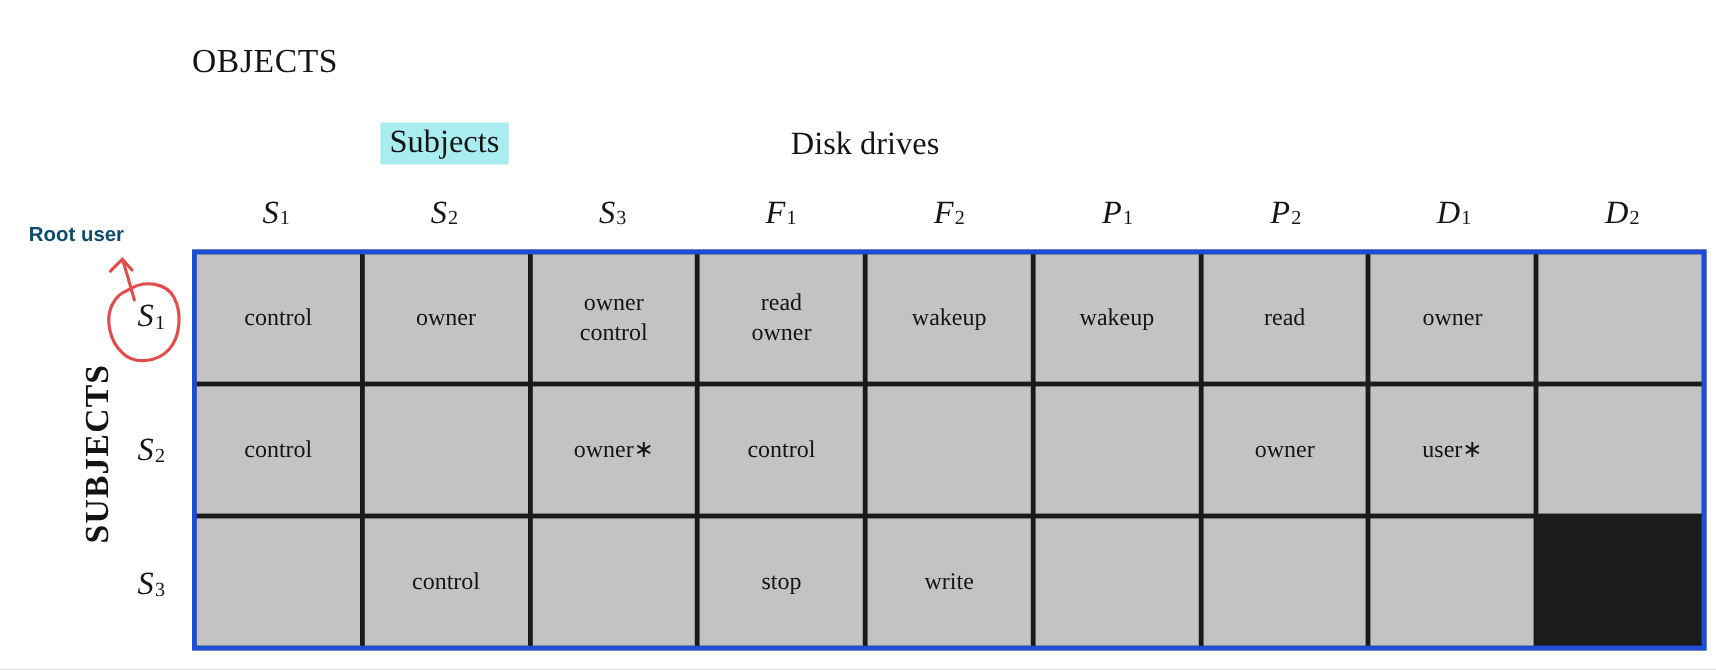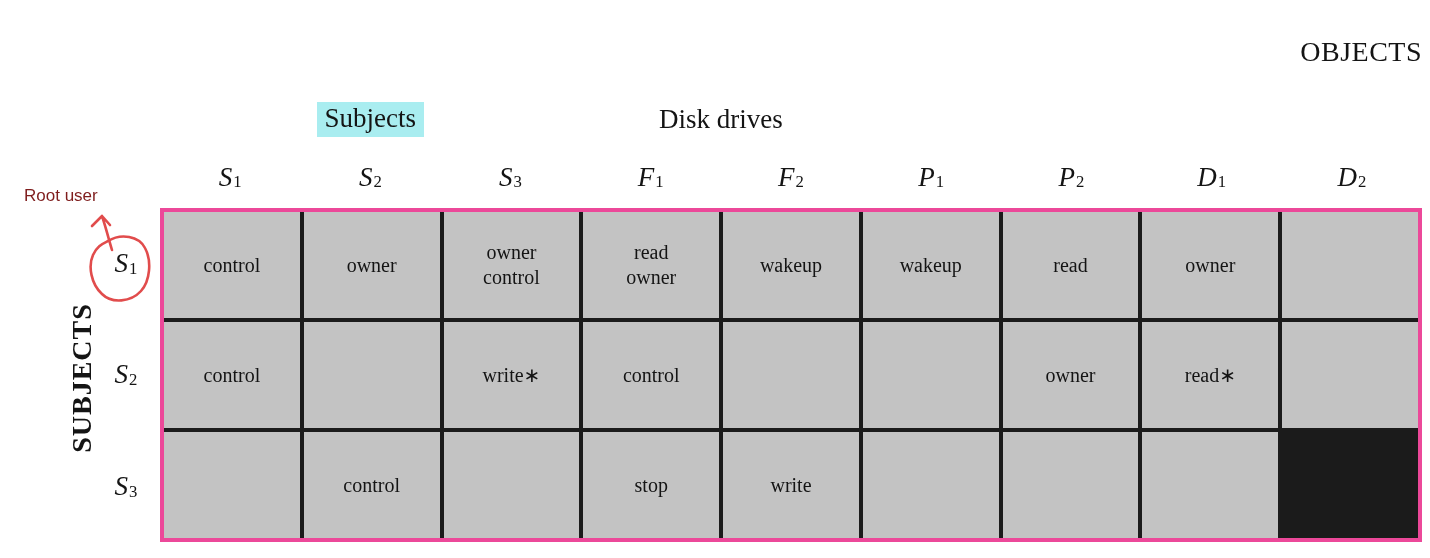--- a/index.html
+++ b/index.html
@@ -7,21 +7,21 @@
     position:relative;
     width:1430px;height:558px;
     background:#ffffff;
     font-family:"Liberation Serif", serif;
     color:#111111;
     overflow:hidden;
   }
   
   .objects-title{
     position:absolute;left:160px;top:36px;width:1262px;
-    text-align:right;font-size:28px;letter-spacing:.5px;color:#141414;
+    text-align:left;font-size:28px;letter-spacing:.5px;color:#141414;
   }
   
   .group-row{
     position:absolute;left:160px;top:99px;width:1262px;height:40px;
     display:grid;grid-template-columns:3fr 2fr 2fr 2fr;
   }
   .group{display:flex;align-items:center;justify-content:center;font-size:27px;color:#141414;}
   .hl{background:#a9edf0;padding:1px 8px 3px 8px;}
   
   .colhead-row{
@@ -32,21 +32,21 @@
     display:flex;align-items:center;justify-content:center;
     font-style:italic;font-size:27px;color:#141414;
   }
   .sub{
     font-style:normal;font-size:0.62em;
     position:relative;top:0.32em;line-height:0;margin-left:1px;
   }
   
   .matrix{
     position:absolute;left:160px;top:208px;width:1262px;height:334px;
-    box-sizing:border-box;border:4px solid #ec4899;background:#1b1b1b;
+    box-sizing:border-box;border:4px solid #1d4ed8;background:#1b1b1b;
     display:grid;grid-template-columns:repeat(9,1fr);grid-template-rows:repeat(3,1fr);
     gap:4px;
   }
   .cell{
     background:#c3c3c3;
     display:flex;align-items:center;justify-content:center;
     font-size:20px;line-height:1.25;text-align:center;
     white-space:pre-line;color:#141414;
   }
   
@@ -62,21 +62,21 @@
   .subjects-axis{
     position:absolute;left:82px;top:378px;
     transform:translate(-50%,-50%) rotate(-90deg);
     font-weight:bold;font-size:28px;letter-spacing:1px;color:#141414;
     white-space:nowrap;
   }
   
   .root-user{
     position:absolute;left:24px;top:186px;
     font-family:"Liberation Sans", sans-serif;
-    font-weight:400;font-size:17px;color:#7f1d1d;
+    font-weight:700;font-size:17px;color:#0c4a6e;
   }
   .annotation-svg{position:absolute;left:75px;top:180px;width:100px;height:130px;}
 </style>
 </head>
 <body>
 
 <div class="canvas">
 
   <div class="objects-title">OBJECTS</div>
 
@@ -151,26 +151,26 @@
     <div class="cell">read
 owner</div>
     <div class="cell">wakeup</div>
     <div class="cell">wakeup</div>
     <div class="cell">read</div>
     <div class="cell">owner</div>
 
     <div class="cell"></div>
     <div class="cell">control</div>
     <div class="cell"></div>
-    <div class="cell">write∗</div>
+    <div class="cell">owner∗</div>
     <div class="cell">control</div>
     <div class="cell"></div>
     <div class="cell"></div>
     <div class="cell">owner</div>
-    <div class="cell">read∗</div>
+    <div class="cell">user∗</div>
 
     <div class="cell"></div>
     <div class="cell"></div>
     <div class="cell">control</div>
     <div class="cell"></div>
     <div class="cell">stop</div>
     <div class="cell">write</div>
     <div class="cell"></div>
     <div class="cell"></div>
     <div class="cell"></div>

